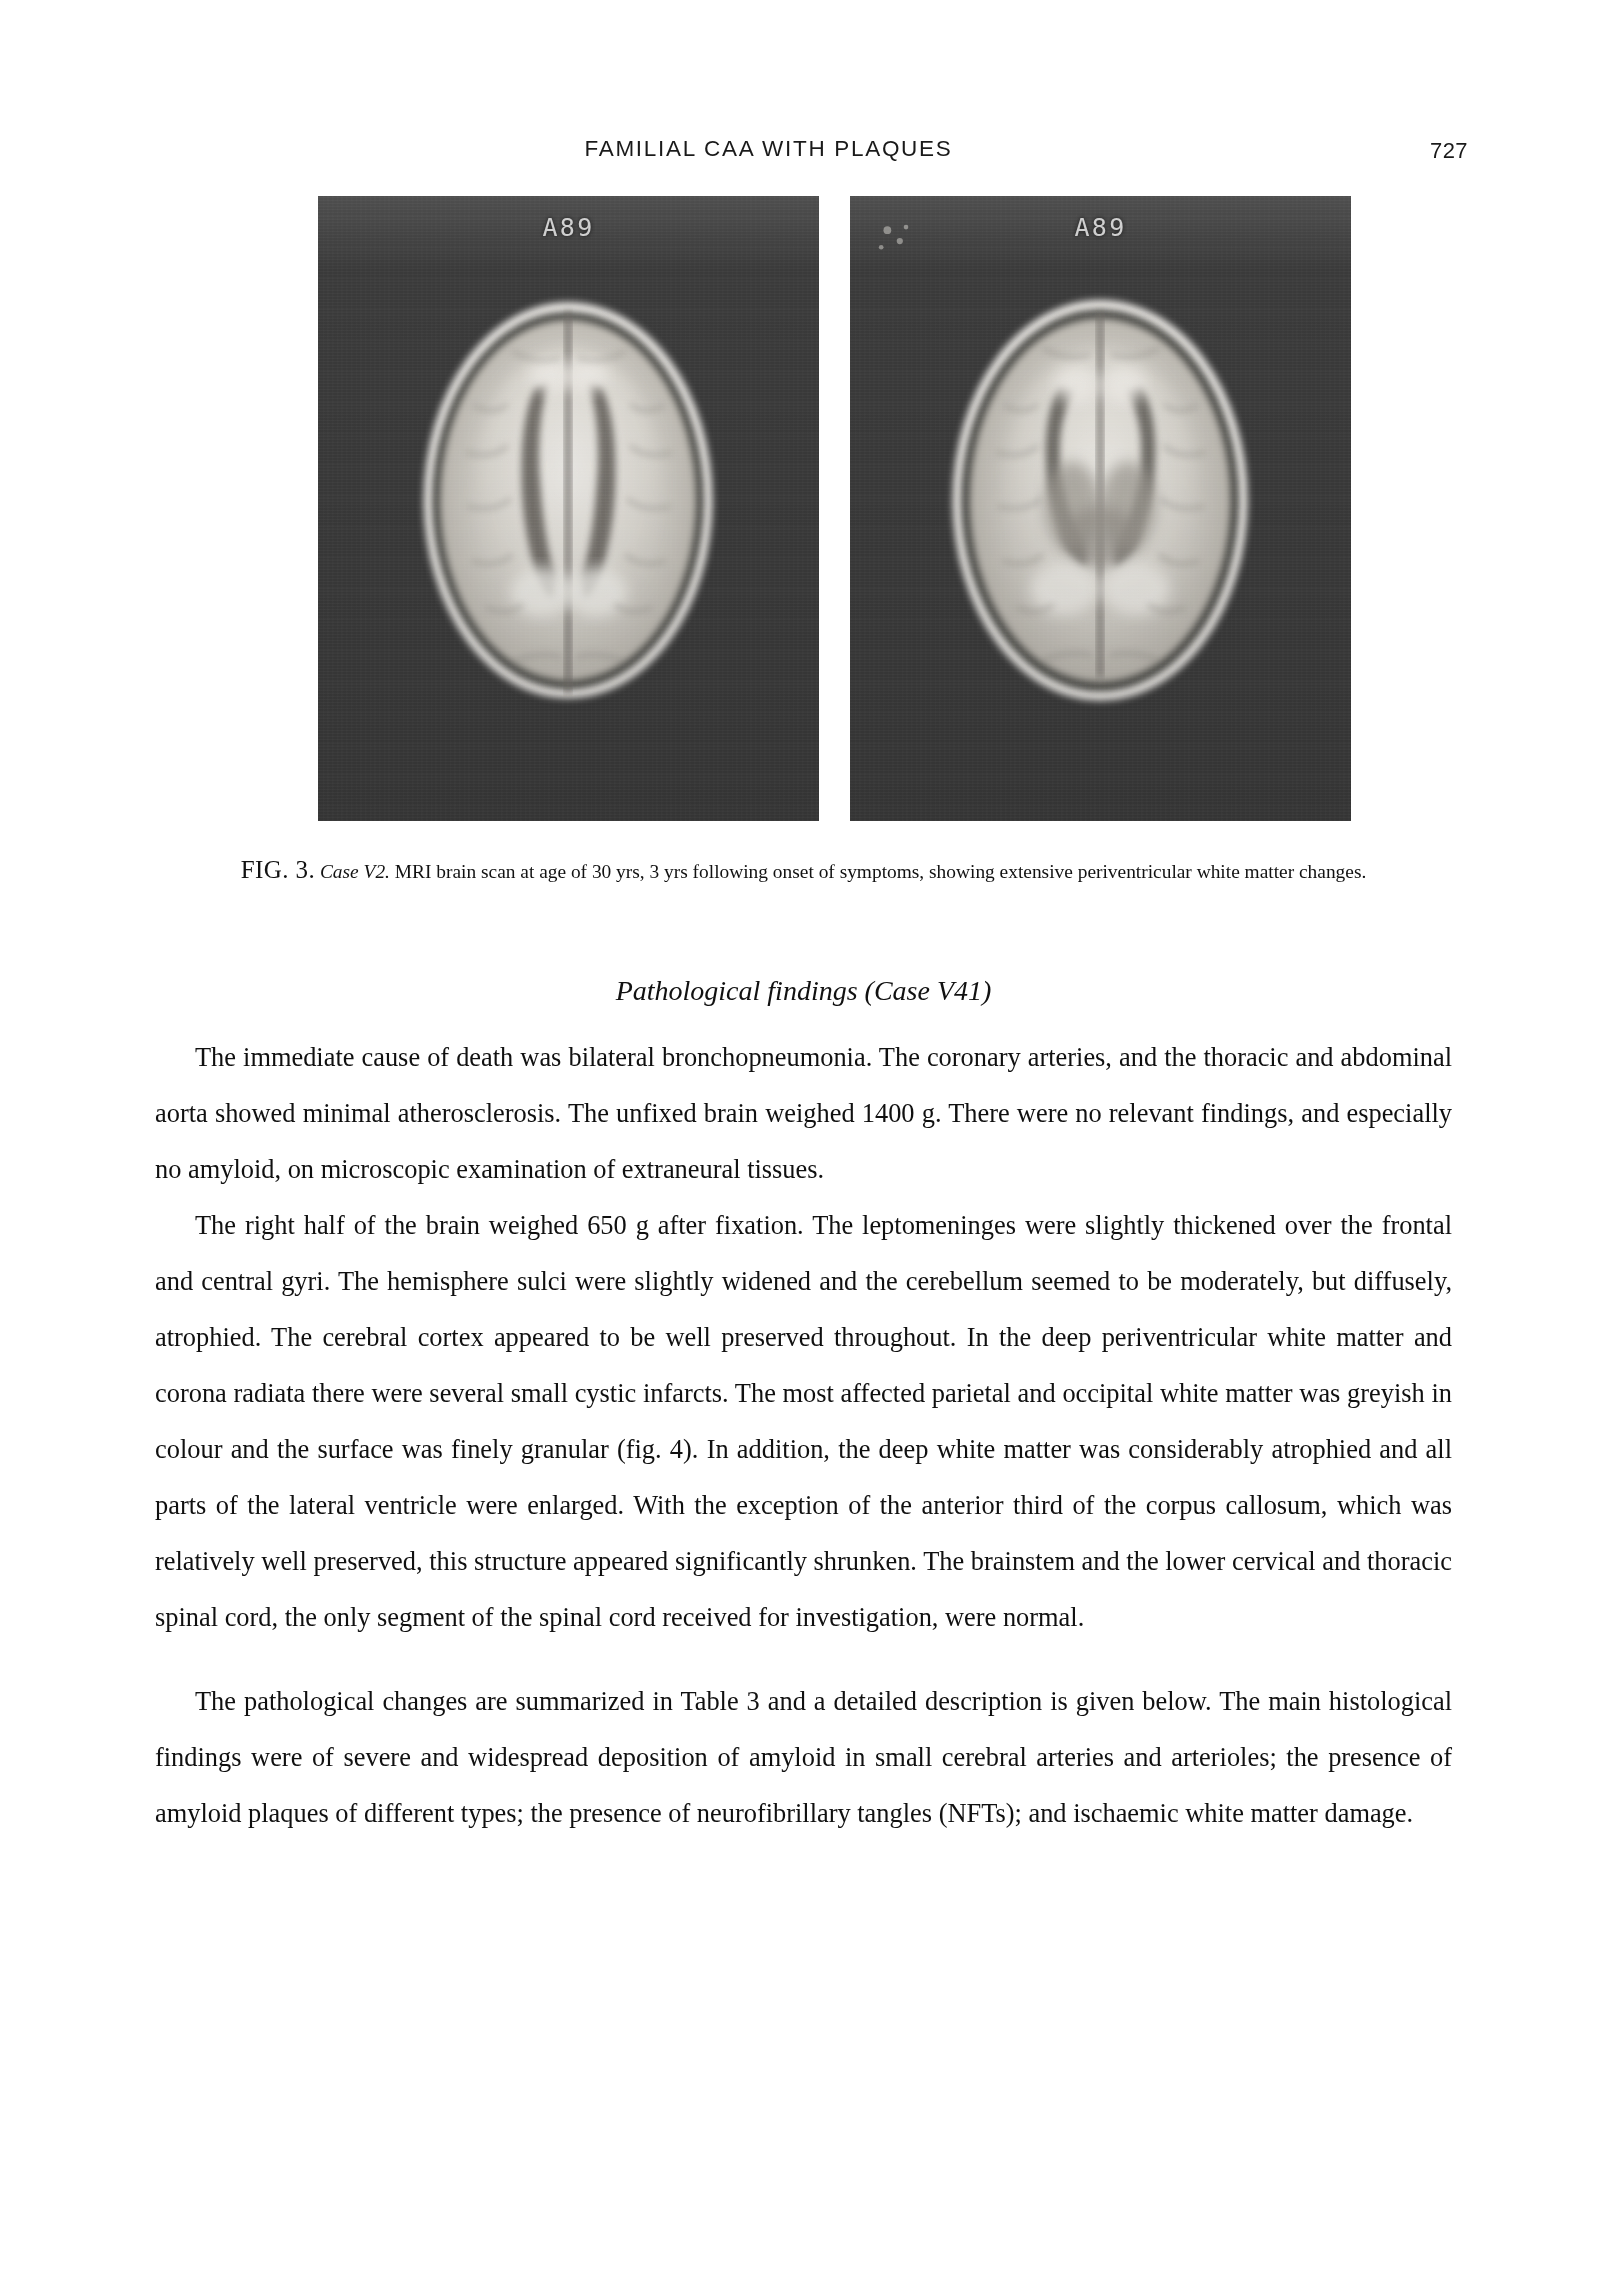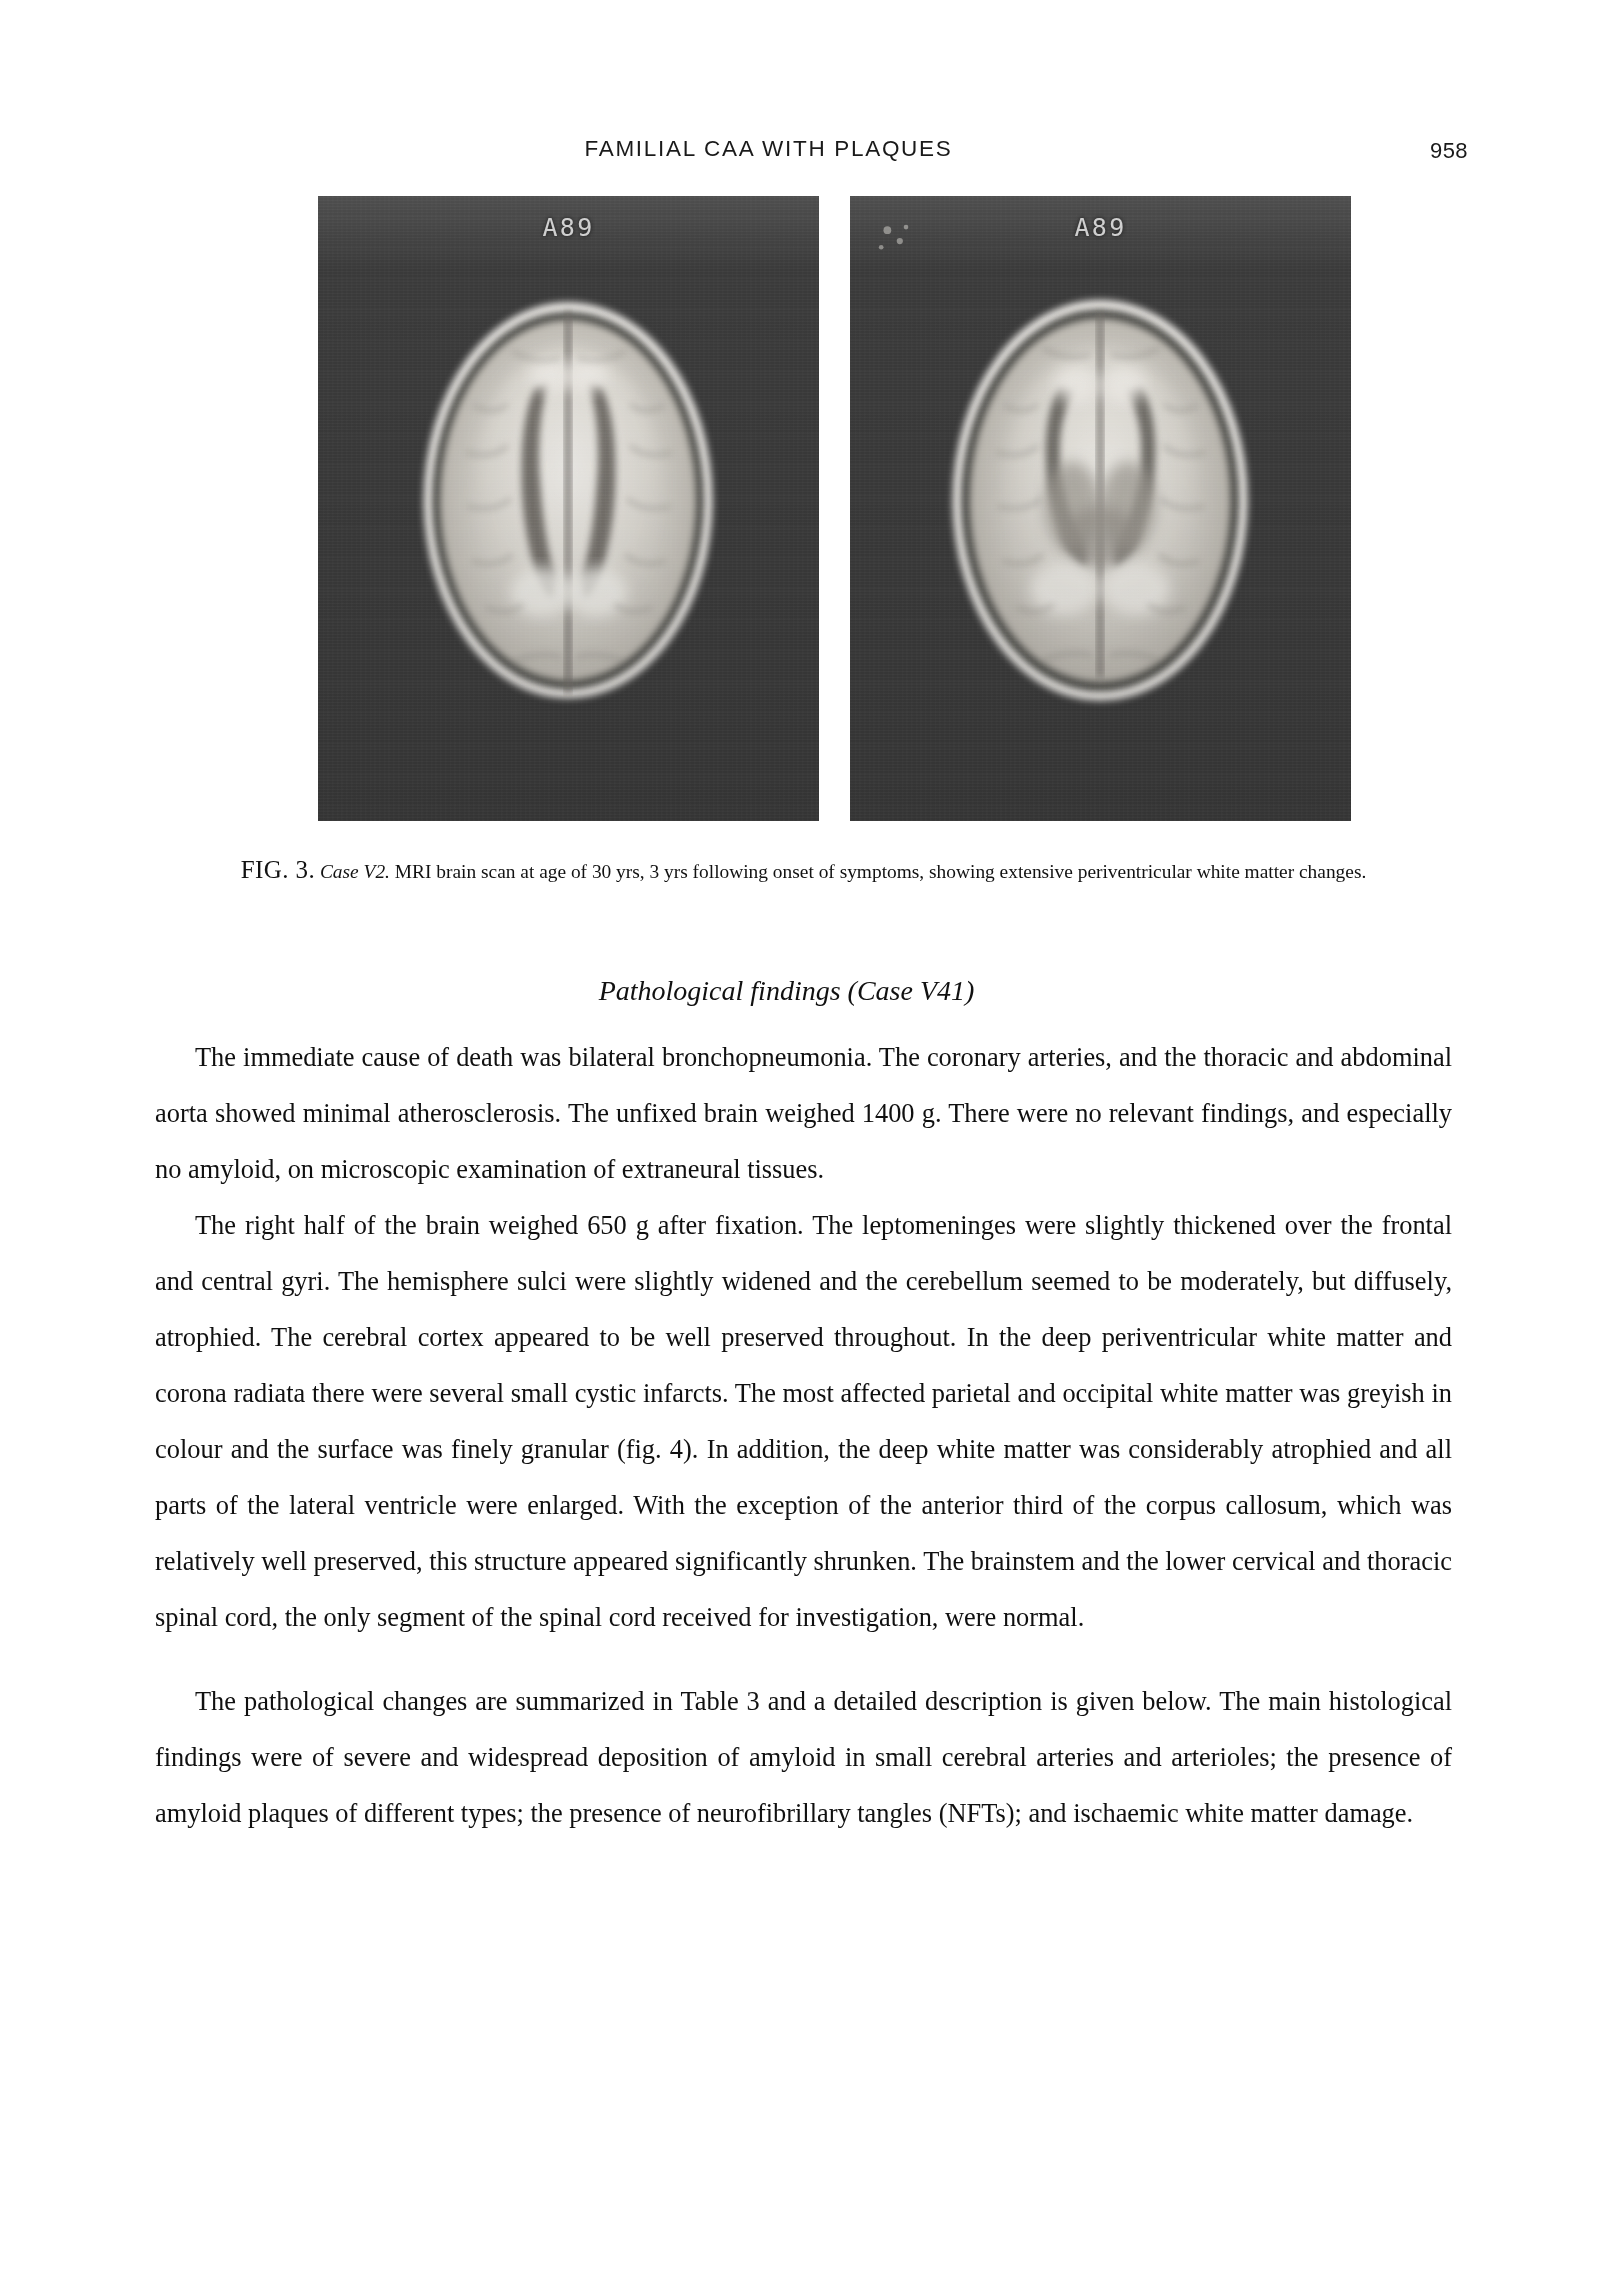--- a/index.html
+++ b/index.html
@@ -122,21 +122,21 @@
     font-variant: small-caps;
     font-size: 25px;
     letter-spacing: 0.4px;
   }
   .fig-caption .ital { font-style: italic; text-align: center; }
 
   
   .section-heading {
     position: absolute;
     width: 1297px;
-    left: 138px;
+    left: 155px;
     text-align: center;
     font-style: italic;
     font-size: 28px;
     color: #111111;
   }
   #heading-pathological { top: 975px; }
   #heading-histological { top: 1713px; }
 
   
   .body-block {
@@ -155,21 +155,21 @@
     text-indent: 40px;
   }
 </style>
 </head>
 <body>
 
 <div class="page">
 
   <div class="running-head">
     <div class="running-title">FAMILIAL CAA WITH PLAQUES</div>
-    <div class="running-page">958</div>
+    <div class="running-page">727</div>
   </div>
 
   <div class="figure-block">
     <div class="scan-pair">
 
       <div class="scan">
         <svg width="501" height="625" viewBox="0 0 645 805">
           <defs>
             <radialGradient id="brainGradL" cx="50%" cy="48%" r="62%">
               <stop offset="0%" stop-color="#e6e4df"></stop>

